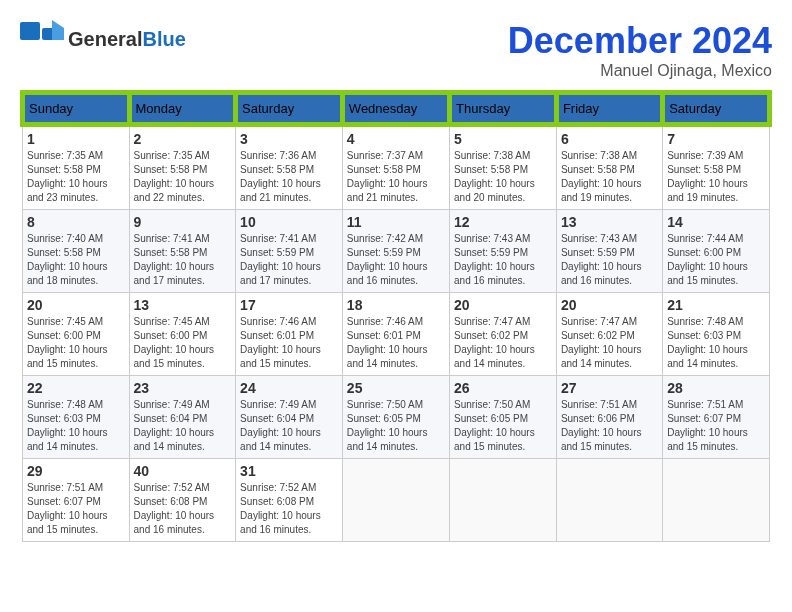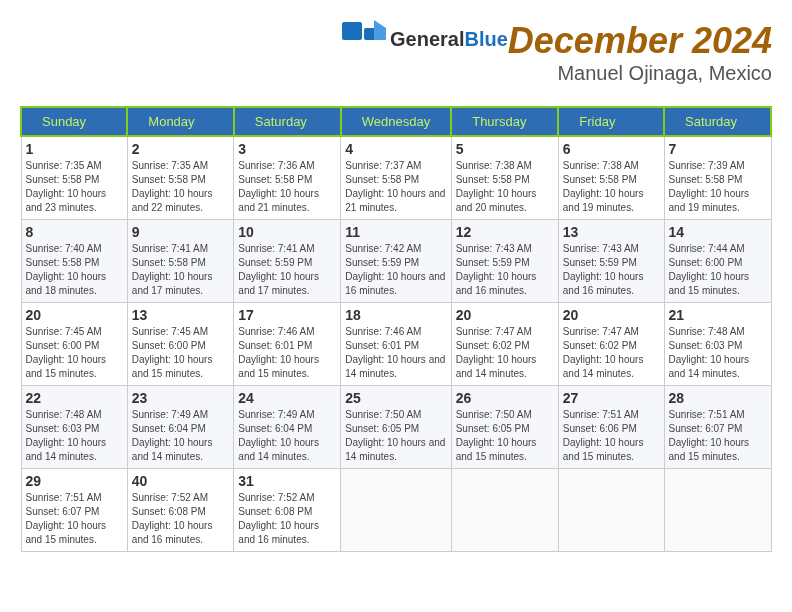--- a/index.html
+++ b/index.html
@@ -5,55 +5,54 @@
     * { box-sizing: border-box; margin: 0; padding: 0; }
     body {
       font-family: Arial, sans-serif;
       background: #fff;
       width: 792px;
       min-height: 612px;
       padding: 20px;
     }
     .header {
       display: flex;
-      justify-content: flex-end;
+      justify-content: space-between;
       align-items: flex-start;
-      margin-bottom: 21px;
+      margin-bottom: 10px;
     }
     .logo {
       display: flex;
       flex-direction: column;
       align-items: flex-start;
     }
     .title-block {
       text-align: right;
     }
     .month-title {
       font-size: 36px;
       font-weight: bold;
-      color: #a16207;
-      font-style: italic;
+      color: #1d4ed8;
     }
     .location {
-      font-size: 20px;
+      font-size: 16px;
       color: #555;
     }
     .calendar {
       width: 100%;
       border-collapse: collapse;
       font-size: 11px;
     }
     .calendar th {
       background-color: #2e6db4;
-      color: #bef264;
-      padding: 6px 20px;
+      color: #000000;
+      padding: 6px 4px;
       text-align: left;
       font-size: 13px;
       font-weight: normal;
-      border: 2px solid #84cc16;
+      border: 5px solid #84cc16;
     }
     .calendar td {
       border: 1px solid #ccc;
       vertical-align: top;
       padding: 4px;
       width: 108px;
       min-height: 80px;
       background: #fff;
     }
     .calendar tr:nth-child(even) td {

